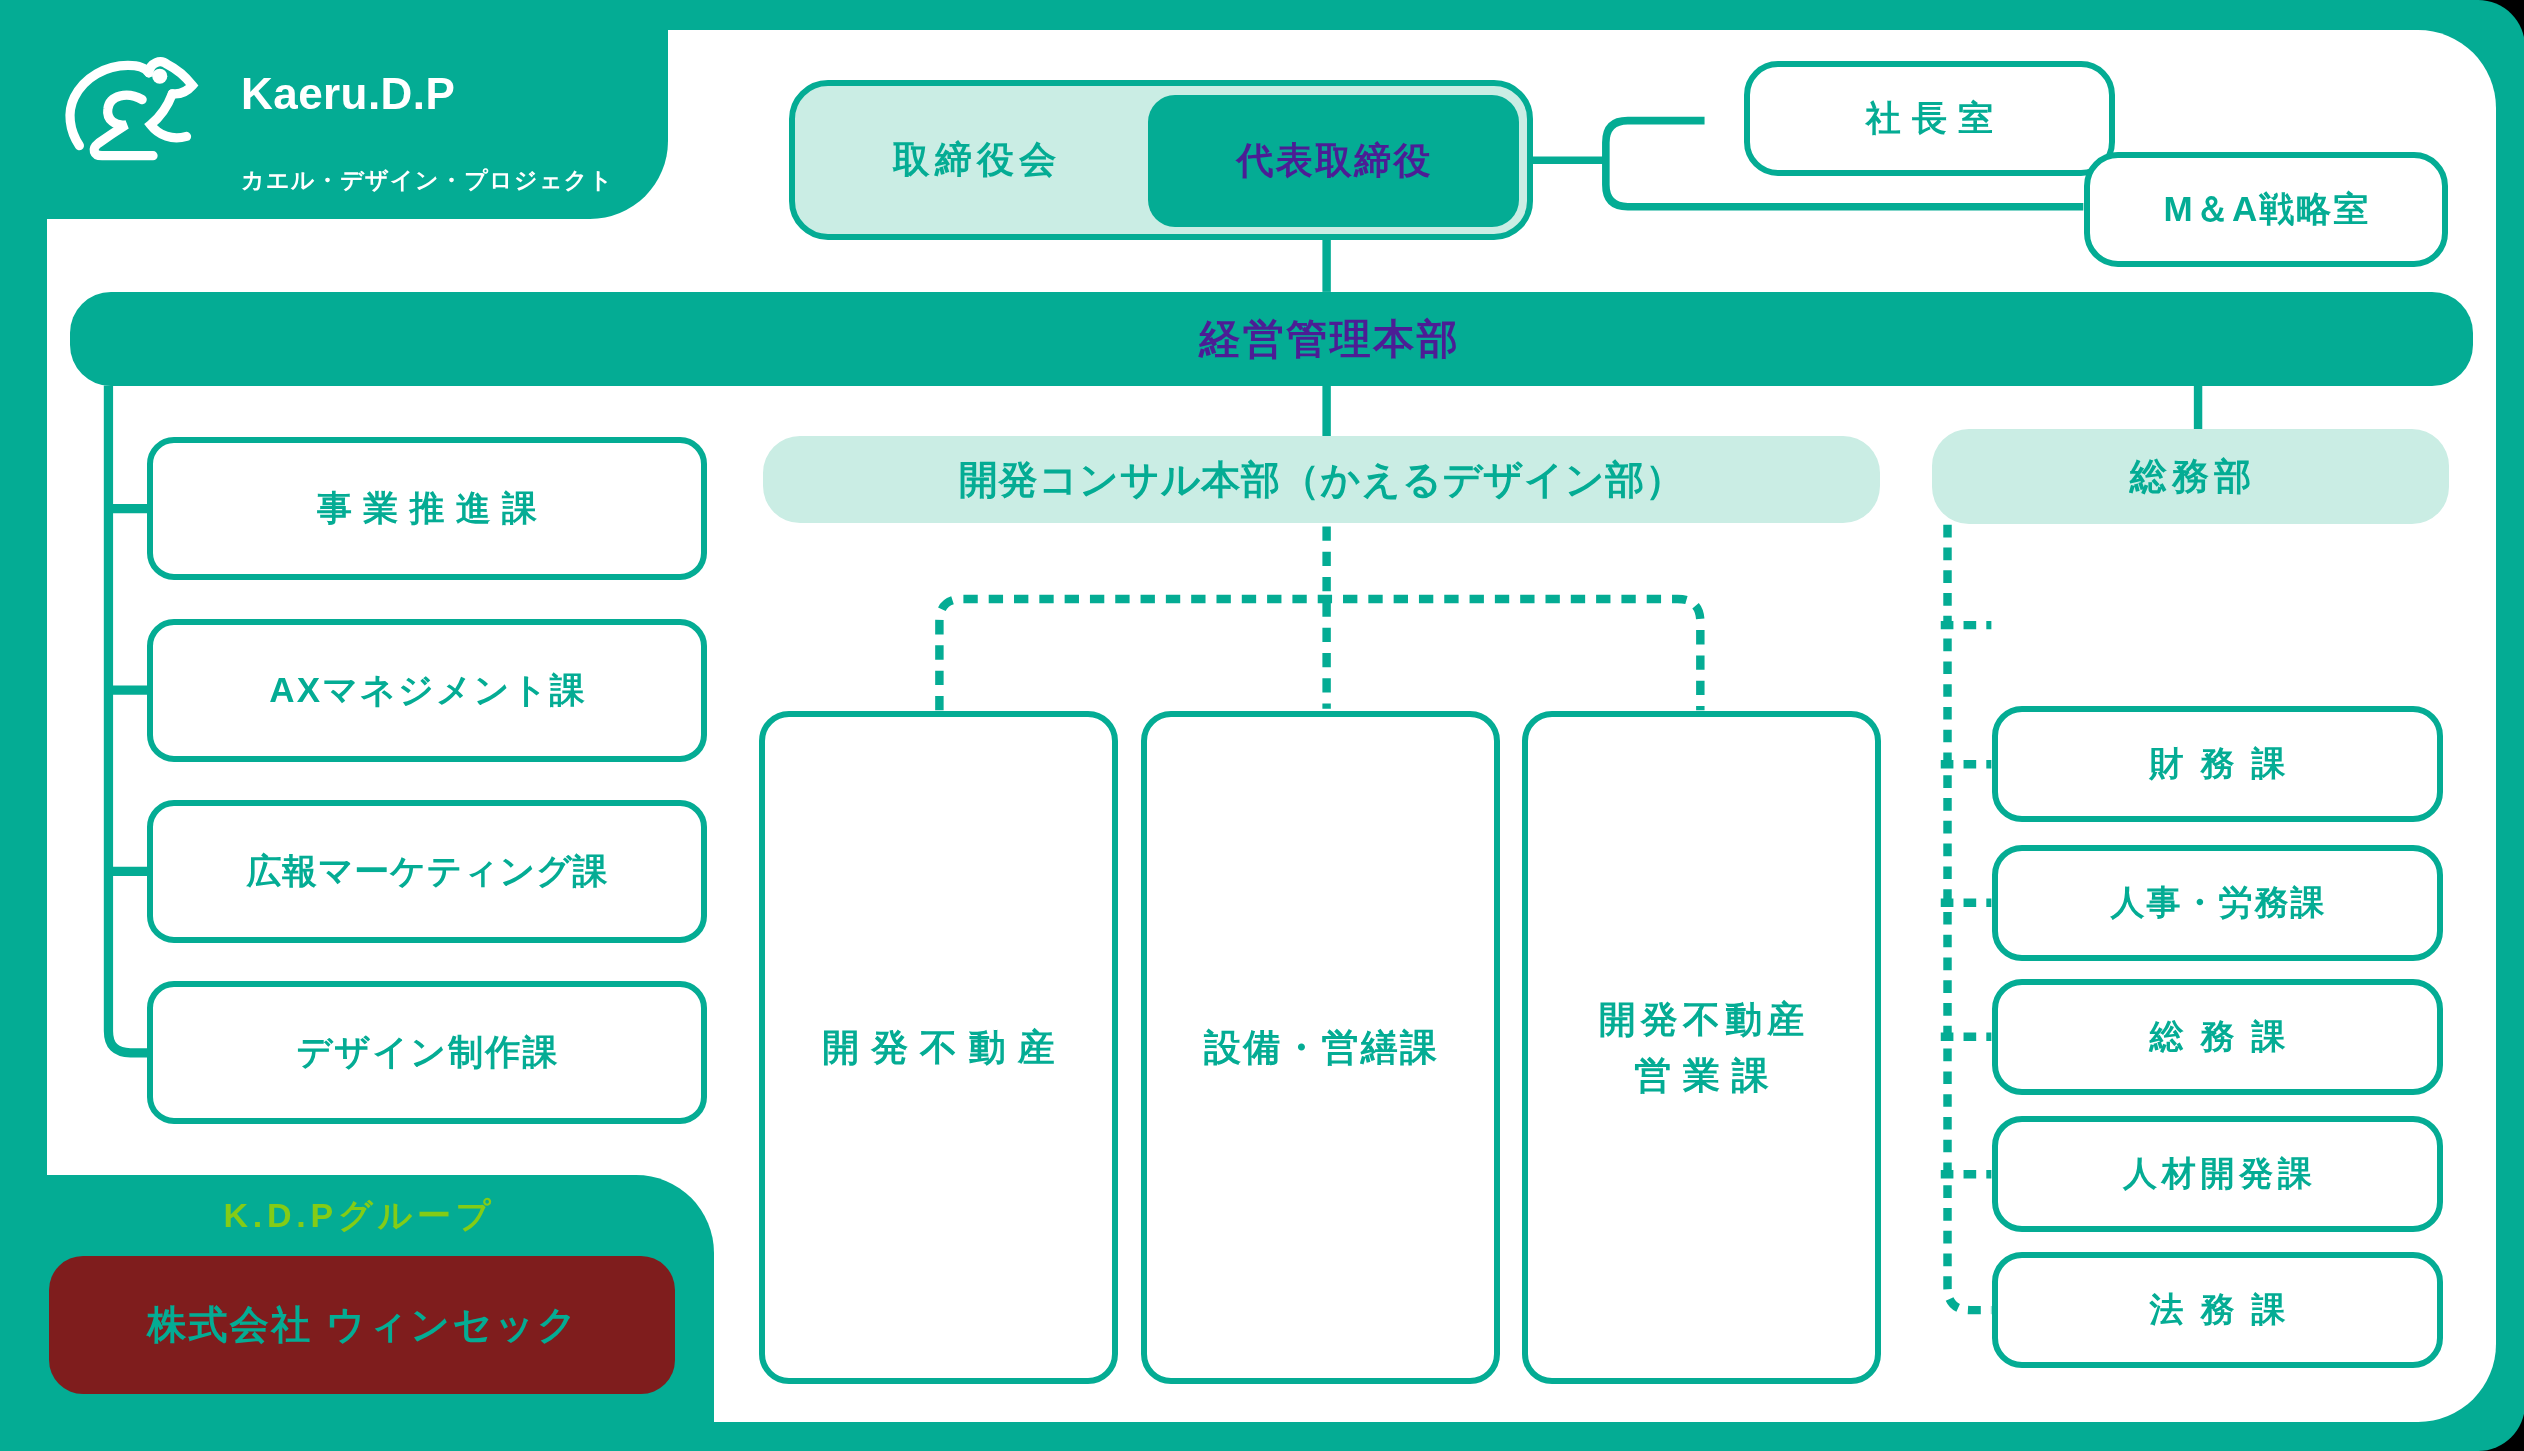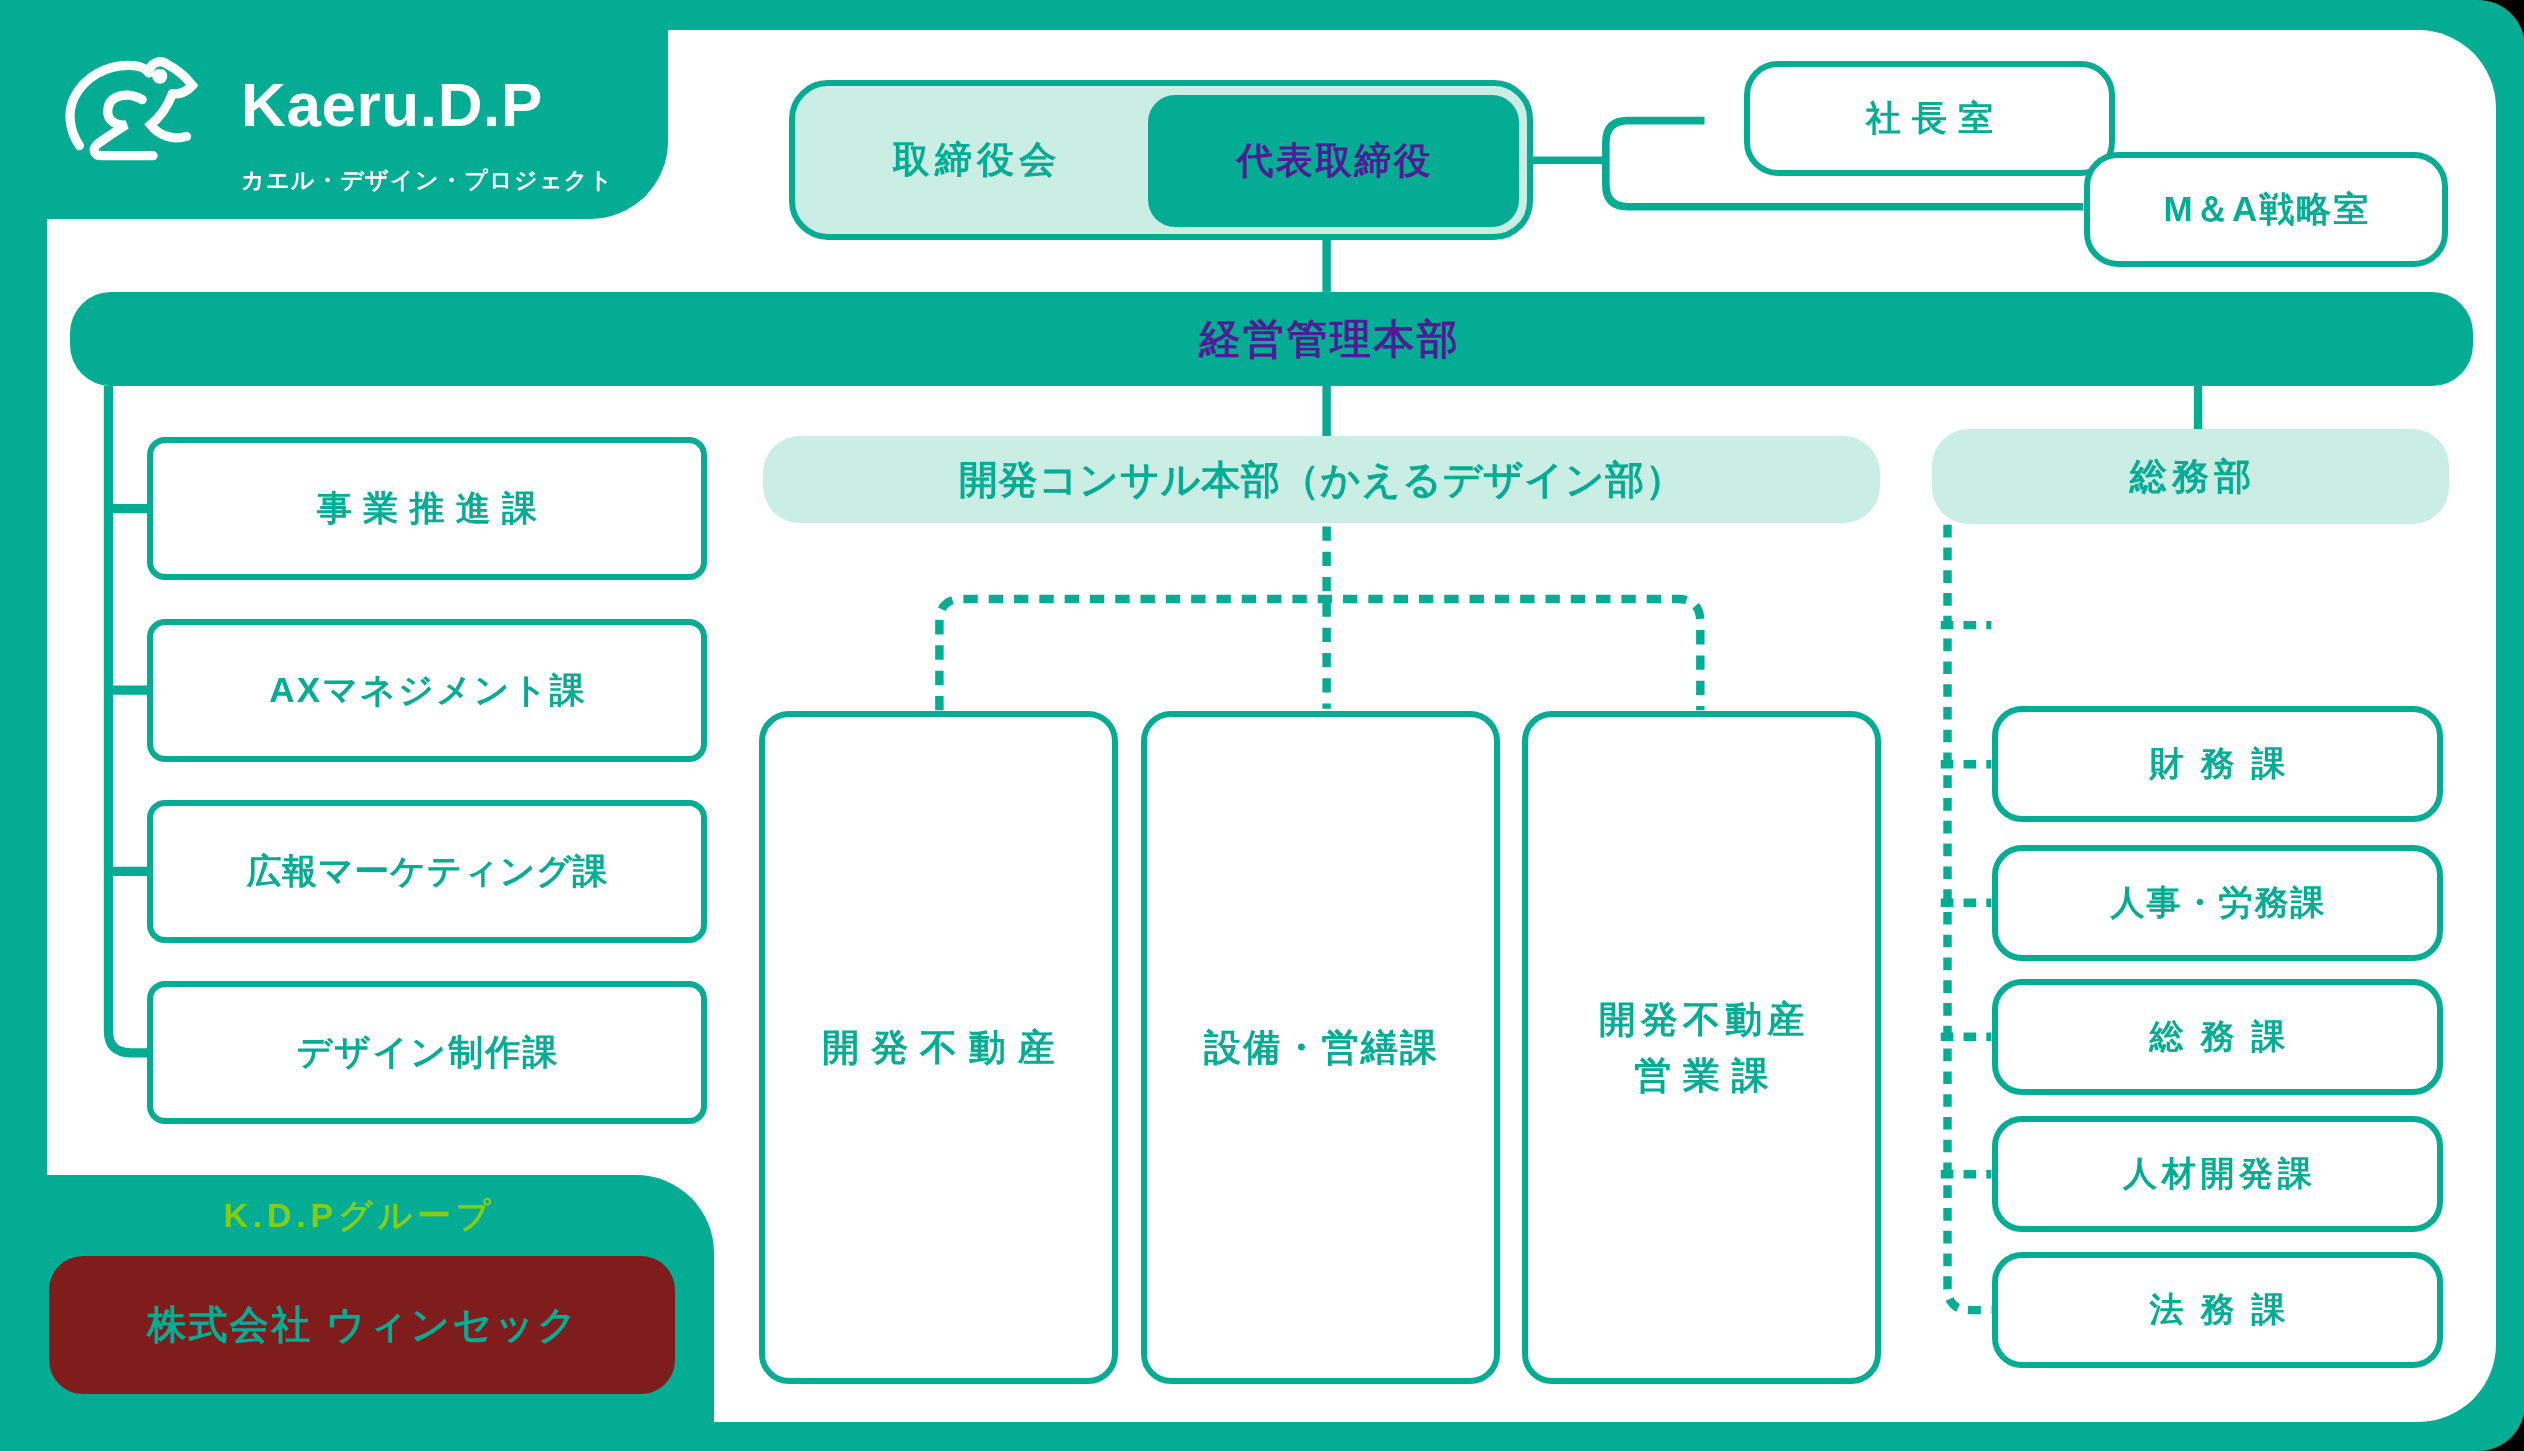--- a/index.html
+++ b/index.html
@@ -24,30 +24,30 @@
   .ls4{letter-spacing:.5em;text-indent:.5em;}
   
   .board-outer{left:789px;top:80px;width:744px;height:160px;border-radius:39px;border:6.8px solid #04AC94;justify-content:flex-start;}
   .board-label{width:359px;text-align:center;font-size:37px;}
   .ceo-inner{left:1148px;top:95px;width:371px;height:132px;border-radius:27px;font-size:37px;}
   .president{left:1696px;top:61px;width:371px;height:115px;border-radius:34px;font-size:35px;margin-left:48px;}
   .ma{left:2084px;top:152px;width:364px;height:115px;border-radius:34px;font-size:35px;}
   .bar{left:70px;top:292px;width:2403px;height:94px;border-radius:41px;font-size:41px;}
   .bar span{position:relative;left:57px;}
   
-  .lbox{left:147px;width:560px;height:143px;border-radius:18px;font-size:35px;}
+  .lbox{left:147px;width:560px;height:143px;border-radius:27px;font-size:35px;}
   
   .dev-header{left:763px;top:436px;width:1117px;height:87px;border-radius:37px;font-size:39px;}
   .tall{top:711px;width:359px;height:673px;border-radius:30px;font-size:37px;flex-direction:column;line-height:1.5;}
   
   .soumu-header{left:1932px;top:429px;width:517px;height:95px;border-radius:37px;font-size:37px;}
   .rbox{left:1992px;width:451px;height:116px;border-radius:30px;font-size:34px;}
   
   .frog{position:absolute;left:61px;top:47px;width:159px;height:127px;}
-  .brand{position:absolute;left:241px;top:69px;width:397px;color:#fff;font-weight:700;font-size:62px;letter-spacing:.01em;}
+  .brand{position:absolute;left:241px;top:69px;width:397px;color:#fff;font-weight:700;font-size:44px;letter-spacing:.01em;}
   .brand-sub{position:absolute;left:241px;top:165px;width:397px;color:#fff;font-weight:700;font-size:23px;letter-spacing:.06em;white-space:nowrap;}
   
   .kdp-label{position:absolute;left:0px;top:1193px;width:714px;text-align:center;color:#84cc16;font-weight:700;font-size:34px;letter-spacing:.14em;text-indent:.14em;}
   .winsec{left:49px;top:1256px;width:626px;height:138px;border-radius:34px;font-size:39px;background:#7f1d1d;}
 </style>
 </head>
 <body>
 
 <div class="stage">
   <div class="canvas-green"></div>

